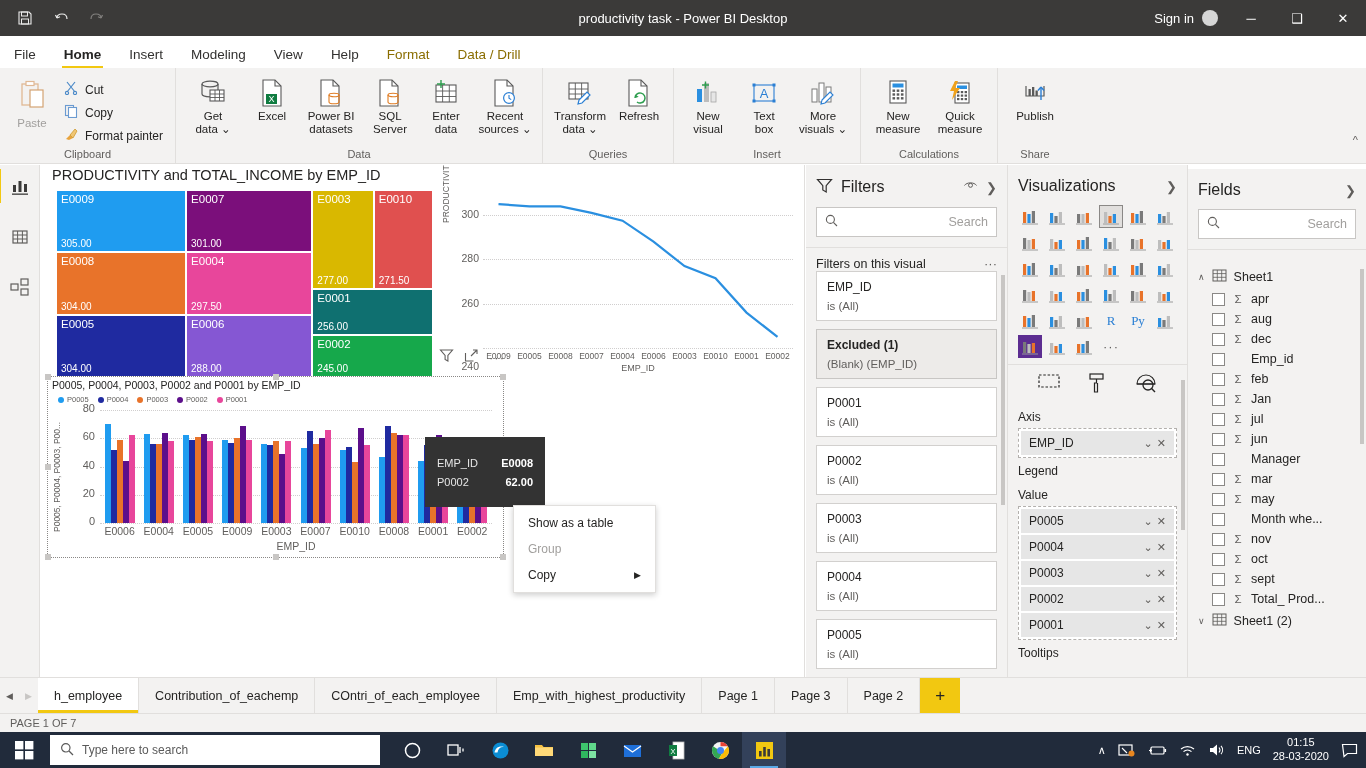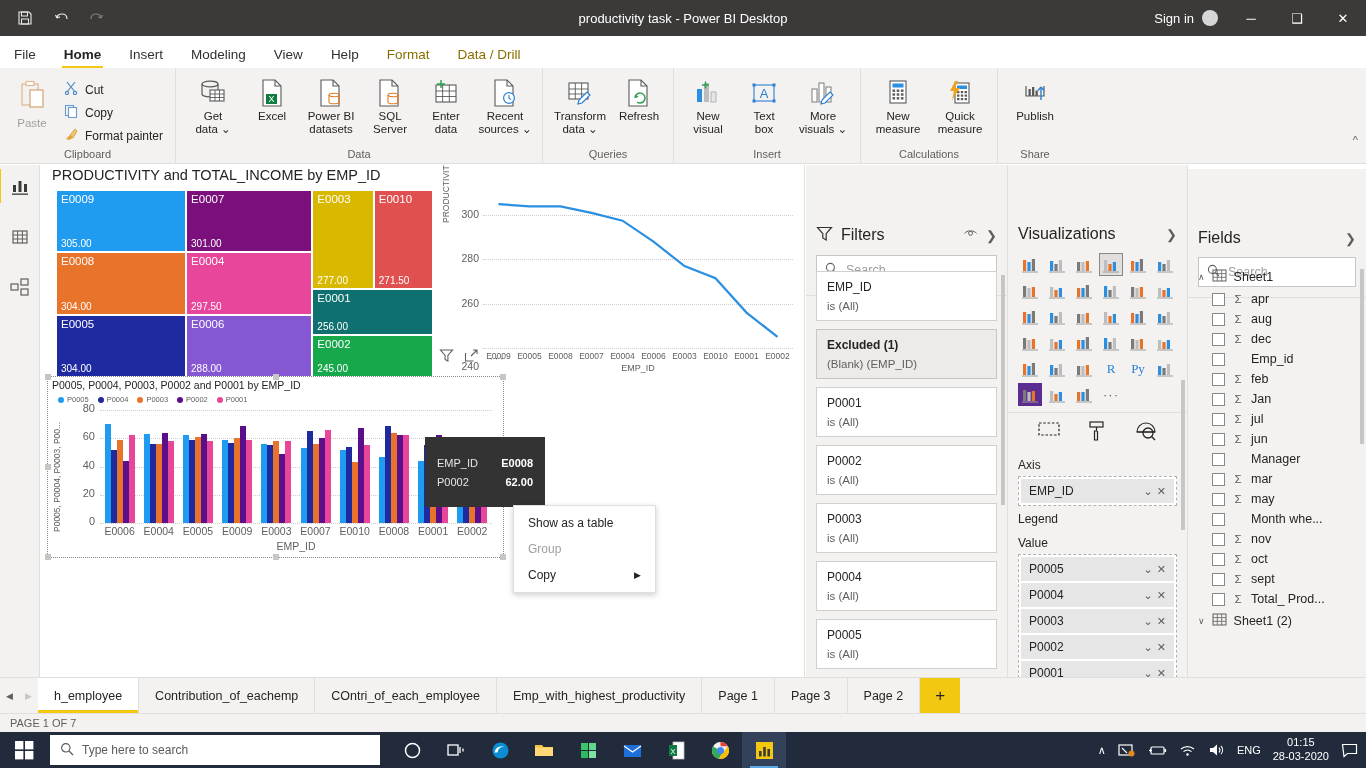--- a/index.html
+++ b/index.html
@@ -141,26 +141,26 @@
     padding:4px 0; z-index:40;
   }
   .ctx-item { padding:6px 14px; font-size:12px; color:#252423; cursor:pointer; display:flex; justify-content:space-between; align-items:center; }
   .ctx-item.disabled { color:#a19f9d; cursor:default; }
 
   
   .filters {
     position:absolute; top:165px; left:806px; width:202px; bottom:83px;
     background:#f3f2f1; border-right:1px solid #e1dfdd; overflow:hidden;
   }
-  .pane-head { display:flex; align-items:center; padding:12px 10px 8px; gap:8px;margin-top:48px; }
+  .pane-head { display:flex; align-items:center; padding:12px 10px 8px; gap:8px; }
   .pane-title { font-size:16px; color:#252423; flex:1; }
   .pane-ico { color:#605e5c; cursor:pointer; font-size:13px; }
   .search-box {
     margin:2px 10px 10px; height:30px; background:#fff; border:1px solid #c8c6c4;
-    display:flex; align-items:center; gap:8px; padding:0 8px; font-size:12.5px; color:#a19f9d;
+    display:flex; align-items:center; gap:8px; padding:0 8px; font-size:12.5px; color:#a19f9d;justify-content:space-between;
   }
   .filters-sep { height:1px; background:#e1dfdd; margin:0 0 8px; }
   .fsec-head { display:flex; align-items:center; padding:0 10px 8px; }
   .fsec-title { flex:1; font-size:12.5px; color:#252423; }
   .fcard {
     margin:0 10px 8px; background:#fff; border:1px solid #d2d0ce; padding:8px 10px;
   }
   .fcard.sel { background:#edebe9; border-color:#c8c6c4; }
   .fcard .f1 { font-size:12px; color:#252423; margin-bottom:6px; }
   .fcard.sel .f1 { font-weight:bold; }

